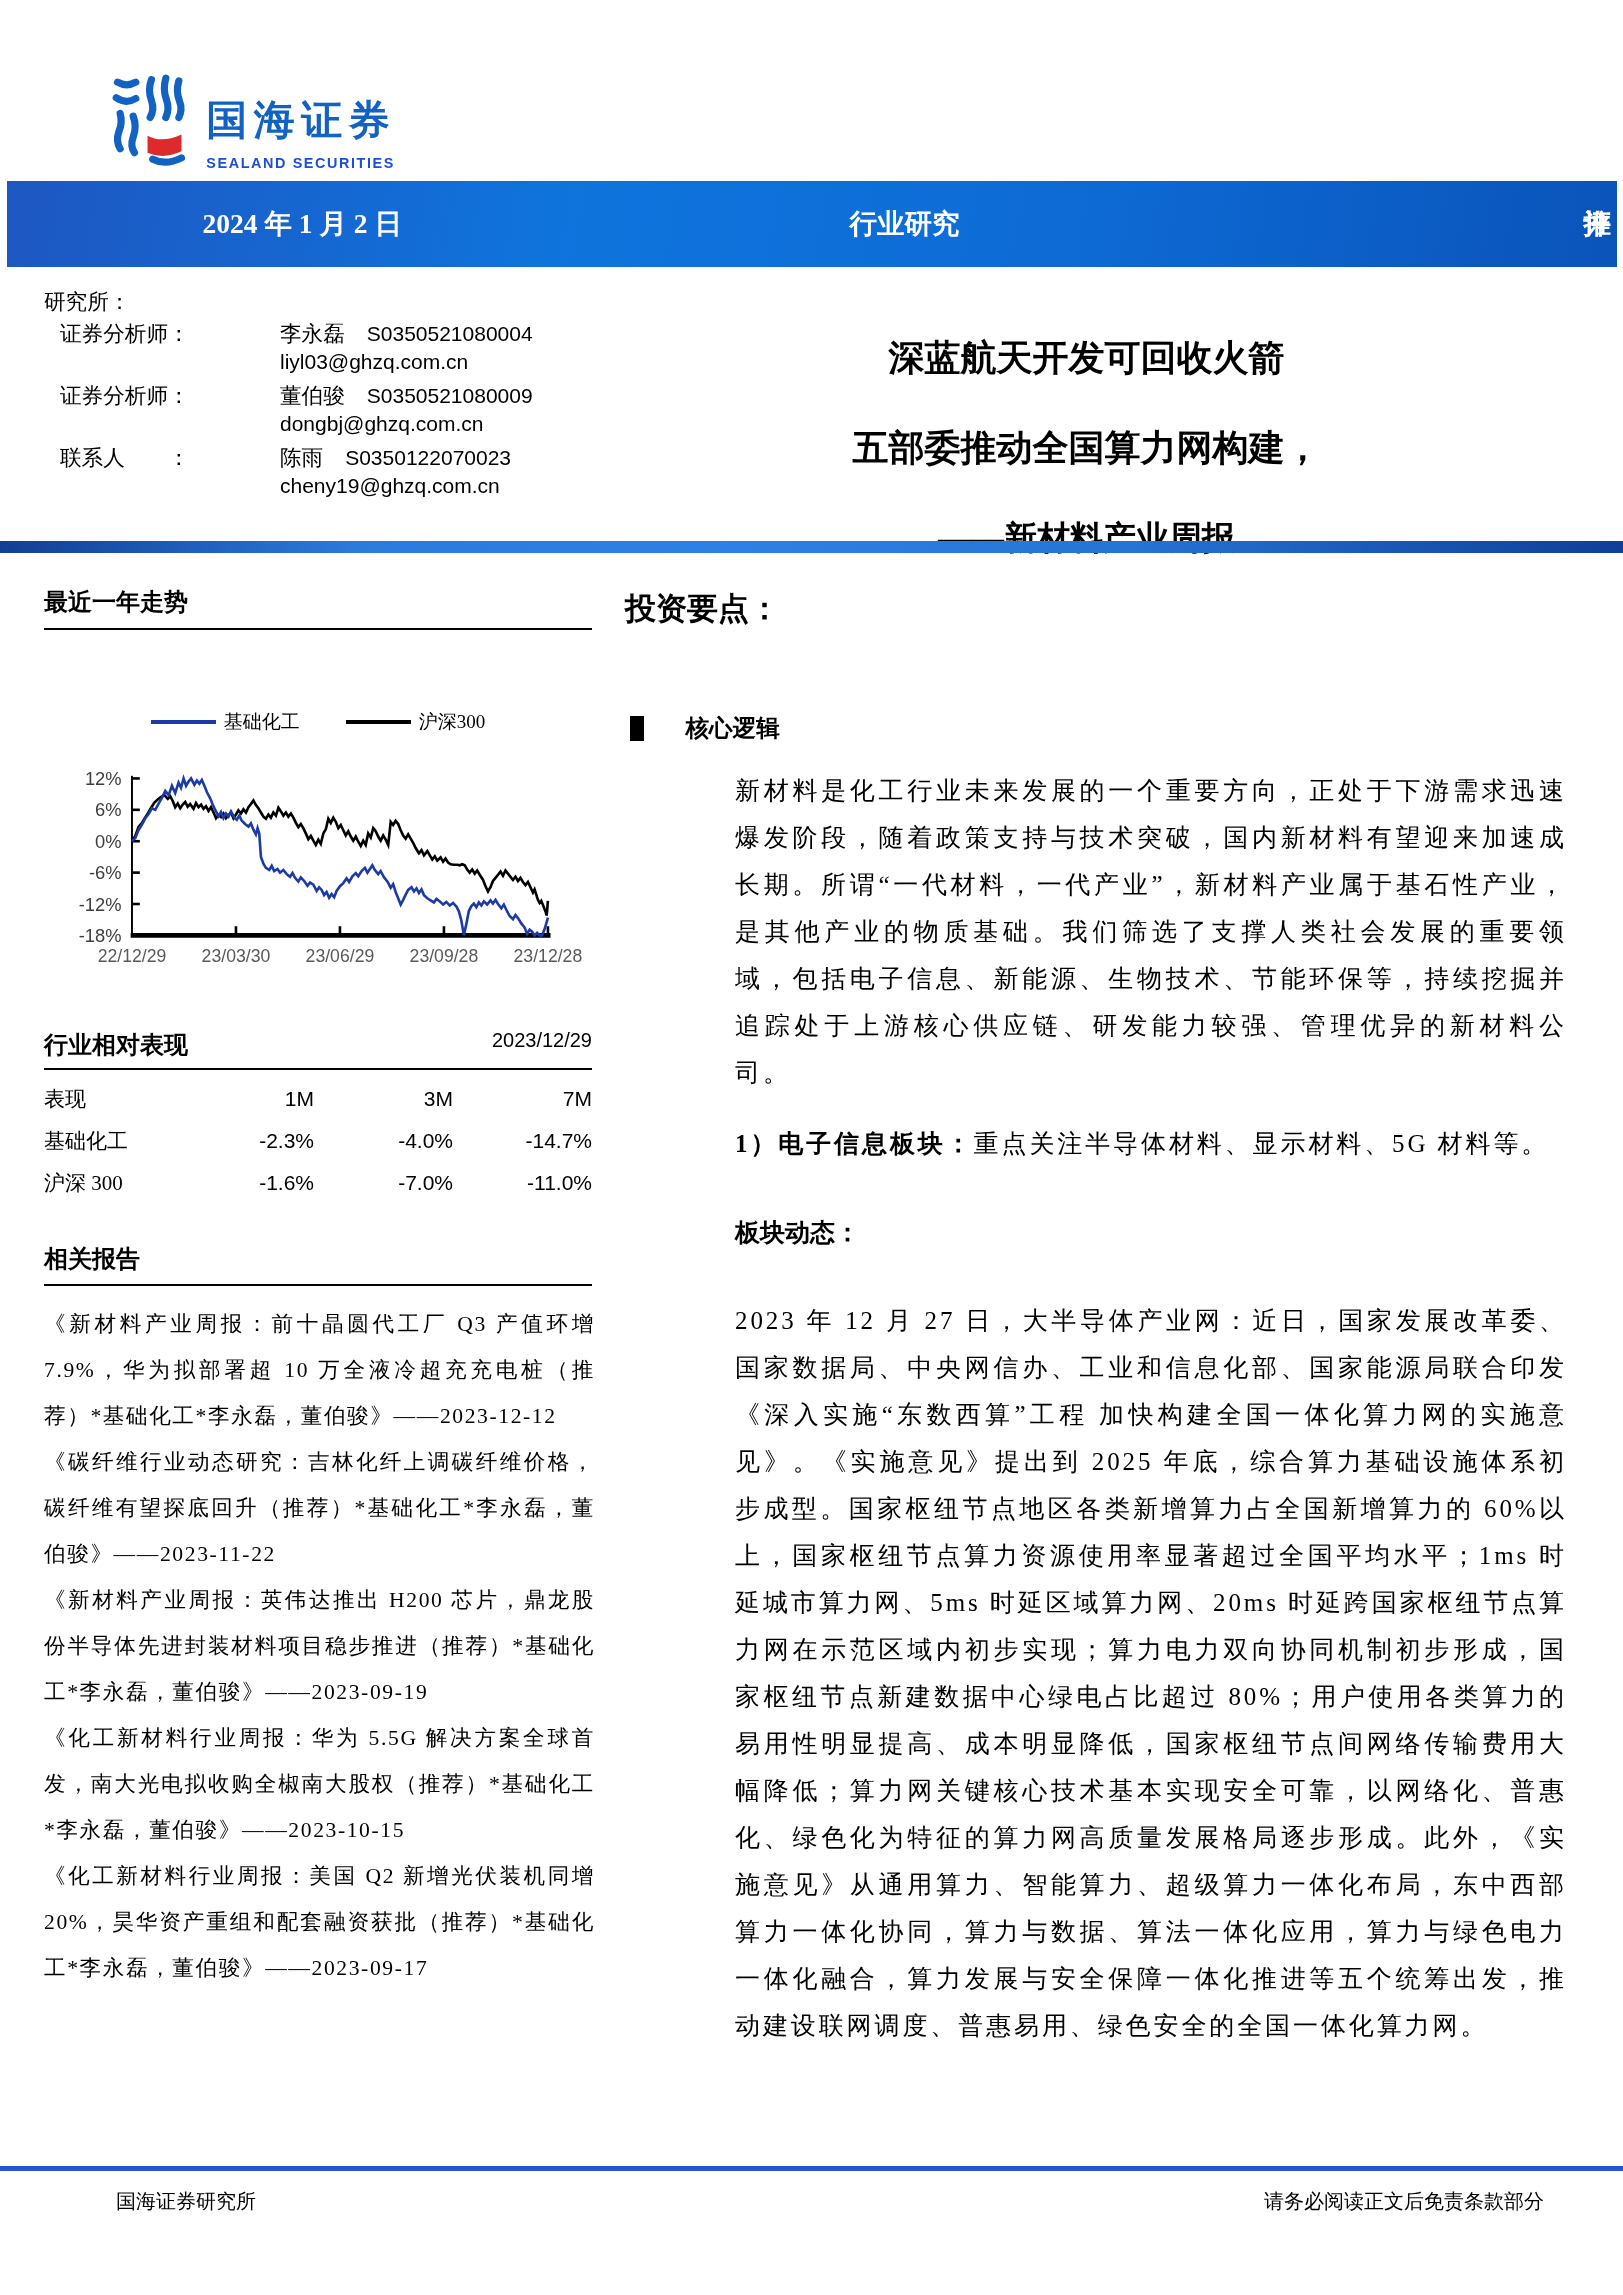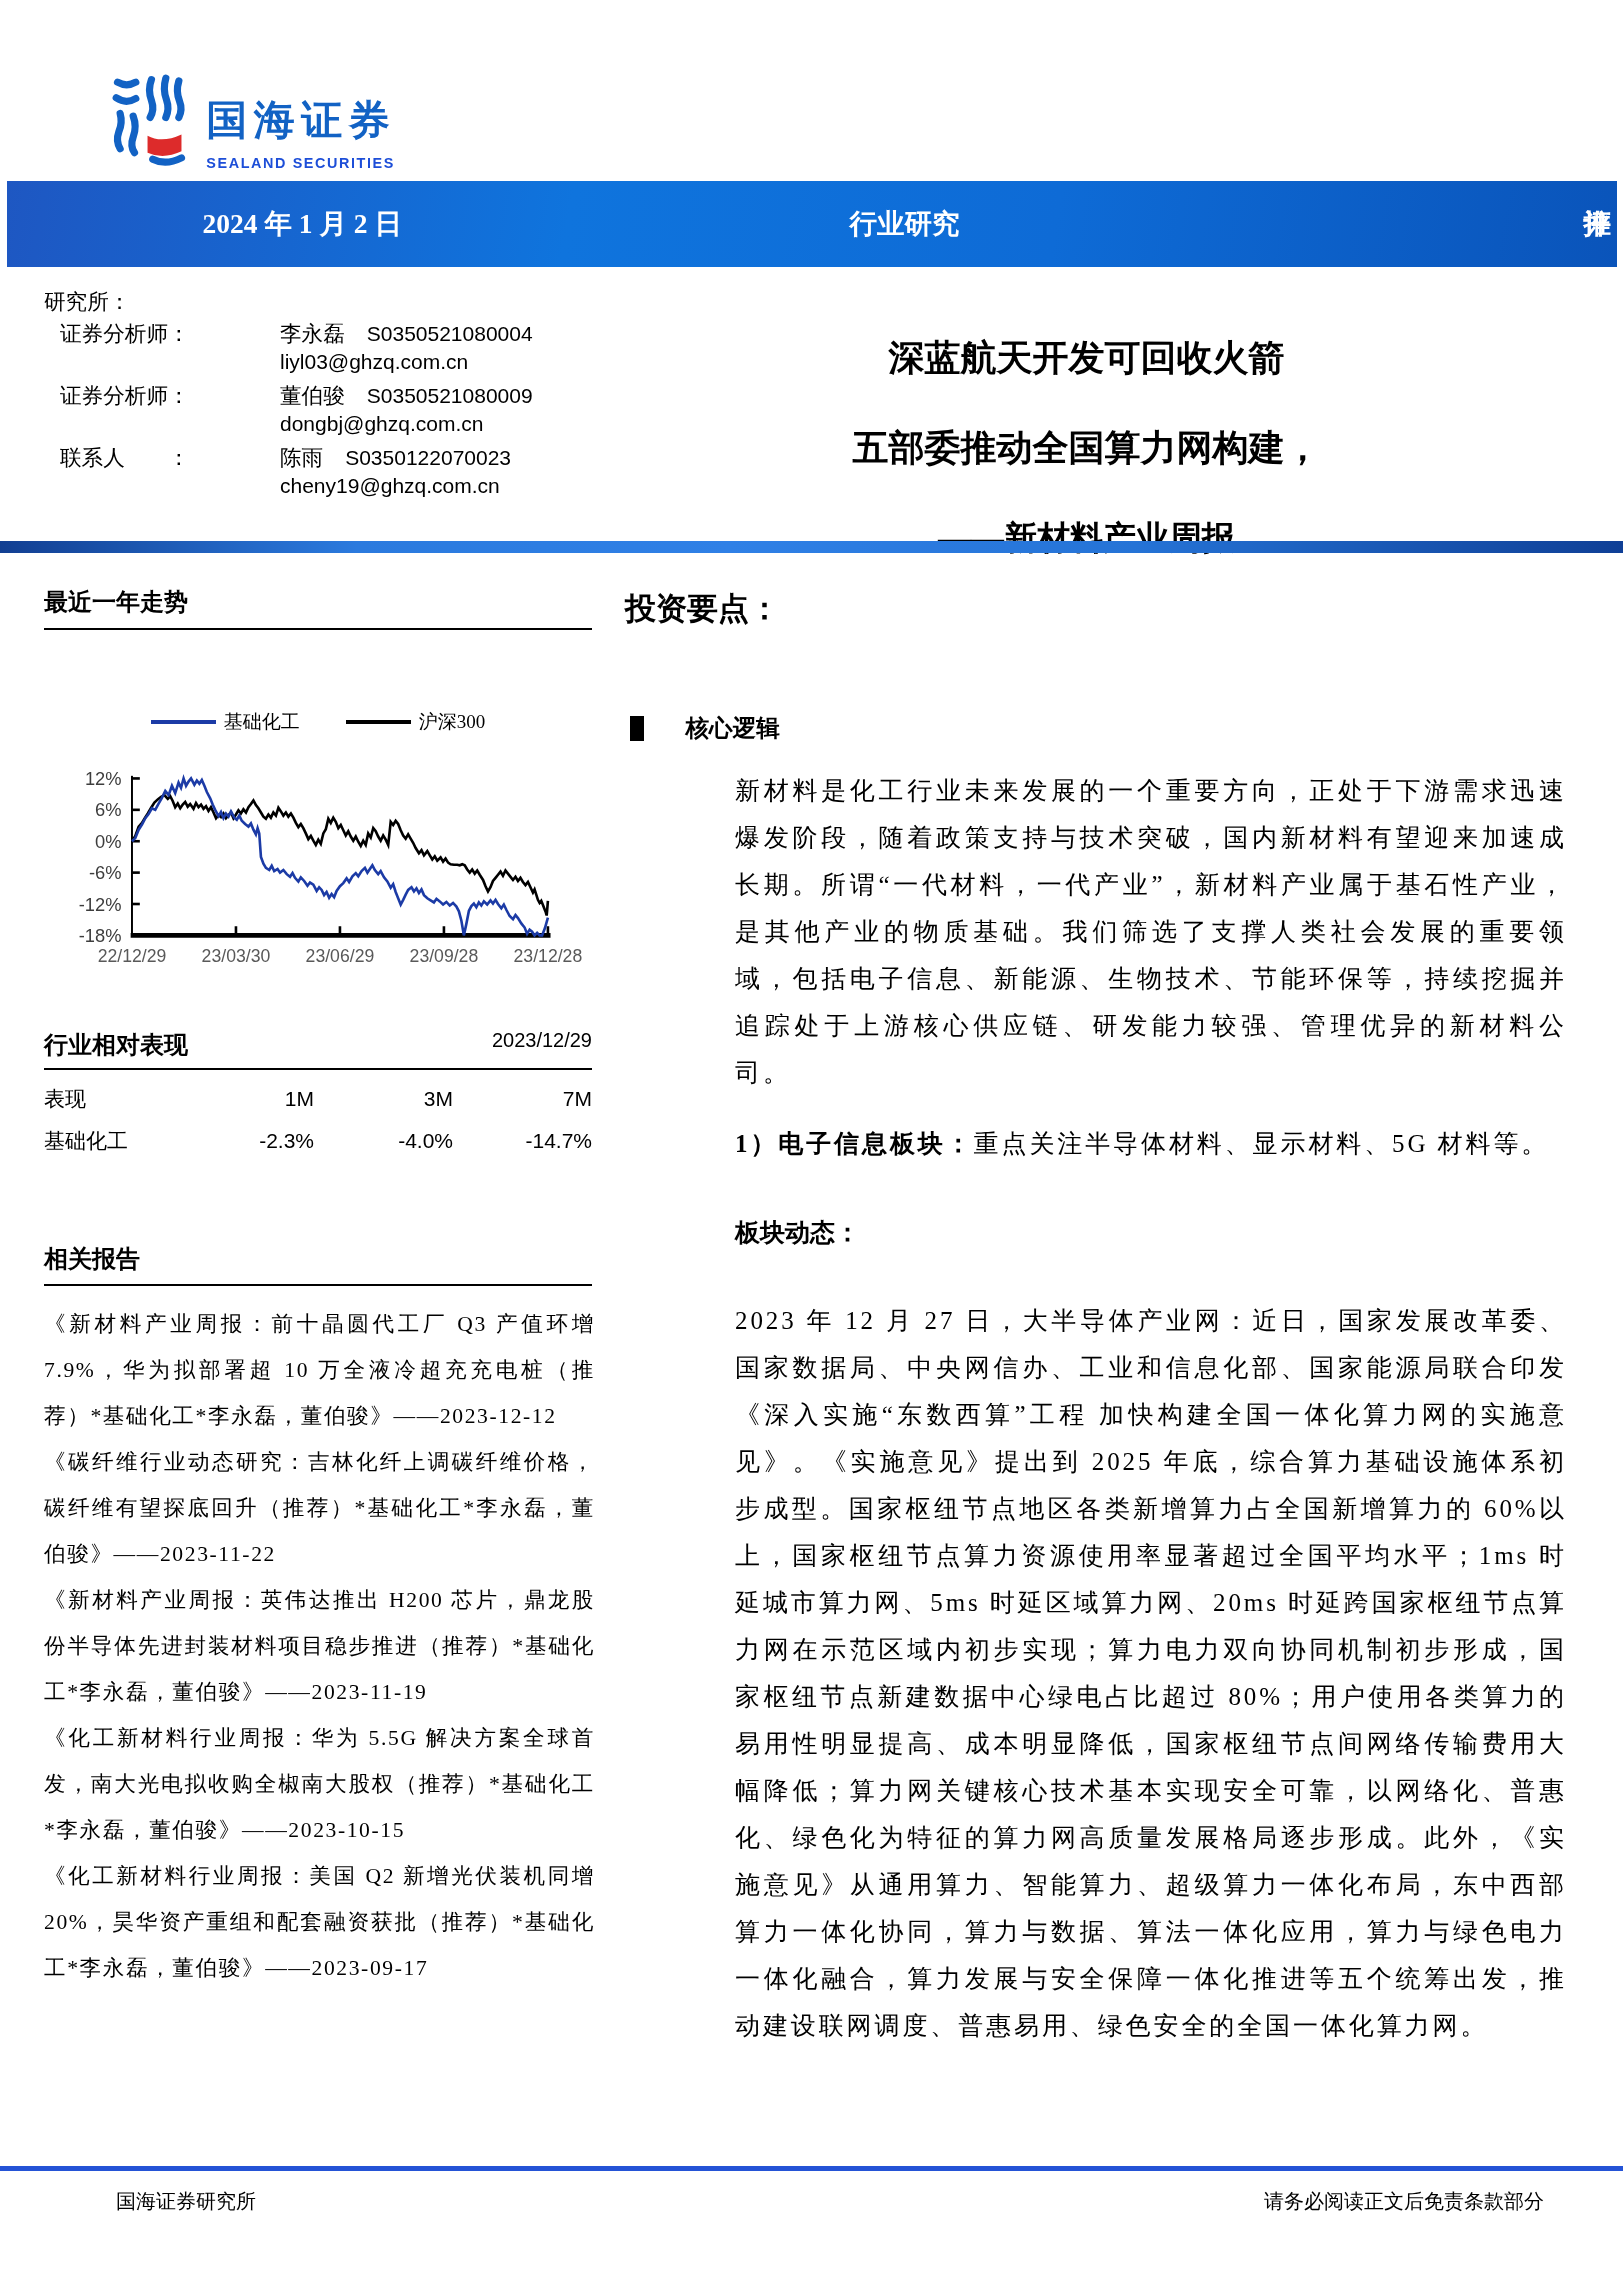--- a/index.html
+++ b/index.html
@@ -203,29 +203,35 @@
           <td class="num">1M</td>
           <td class="num">3M</td>
           <td class="num">7M</td>
         </tr>
         <tr>
           <td>基础化工</td>
           <td class="num">-2.3%</td>
           <td class="num">-4.0%</td>
           <td class="num">-14.7%</td>
         </tr>
+        <tr>
+          <td>沪深 300</td>
+          <td class="num">-1.6%</td>
+          <td class="num">-7.0%</td>
+          <td class="num">-11.0%</td>
+        </tr>
       </tbody>
     </table>
 
   <div class="side-title" style="top:1243px">相关报告</div>
   <div class="side-hr" style="top:1284px"></div>
   <div class="reports">
       <div class="report-item">《新材料产业周报：前十晶圆代工厂 Q3 产值环增 7.9%，华为拟部署超 10 万全液冷超充充电桩（推荐）*基础化工*李永磊，董伯骏》——2023-12-12</div>
       <div class="report-item">《碳纤维行业动态研究：吉林化纤上调碳纤维价格，碳纤维有望探底回升（推荐）*基础化工*李永磊，董伯骏》——2023-11-22</div>
-      <div class="report-item">《新材料产业周报：英伟达推出 H200 芯片，鼎龙股份半导体先进封装材料项目稳步推进（推荐）*基础化工*李永磊，董伯骏》——2023-11-19</div>
+      <div class="report-item">《新材料产业周报：英伟达推出 H200 芯片，鼎龙股份半导体先进封装材料项目稳步推进（推荐）*基础化工*李永磊，董伯骏》——2023-09-19</div>
       <div class="report-item">《化工新材料行业周报：华为 5.5G 解决方案全球首发，南大光电拟收购全椒南大股权（推荐）*基础化工*李永磊，董伯骏》——2023-10-15</div>
       <div class="report-item">《化工新材料行业周报：美国 Q2 新增光伏装机同增 20%，昊华资产重组和配套融资获批（推荐）*基础化工*李永磊，董伯骏》——2023-09-17</div>
     </div>
 
   <div class="main-heading">投资要点：</div>
 
   <div class="core-row">
     <span class="core-square"></span>
     <span class="core-label">核心逻辑</span>
   </div>

